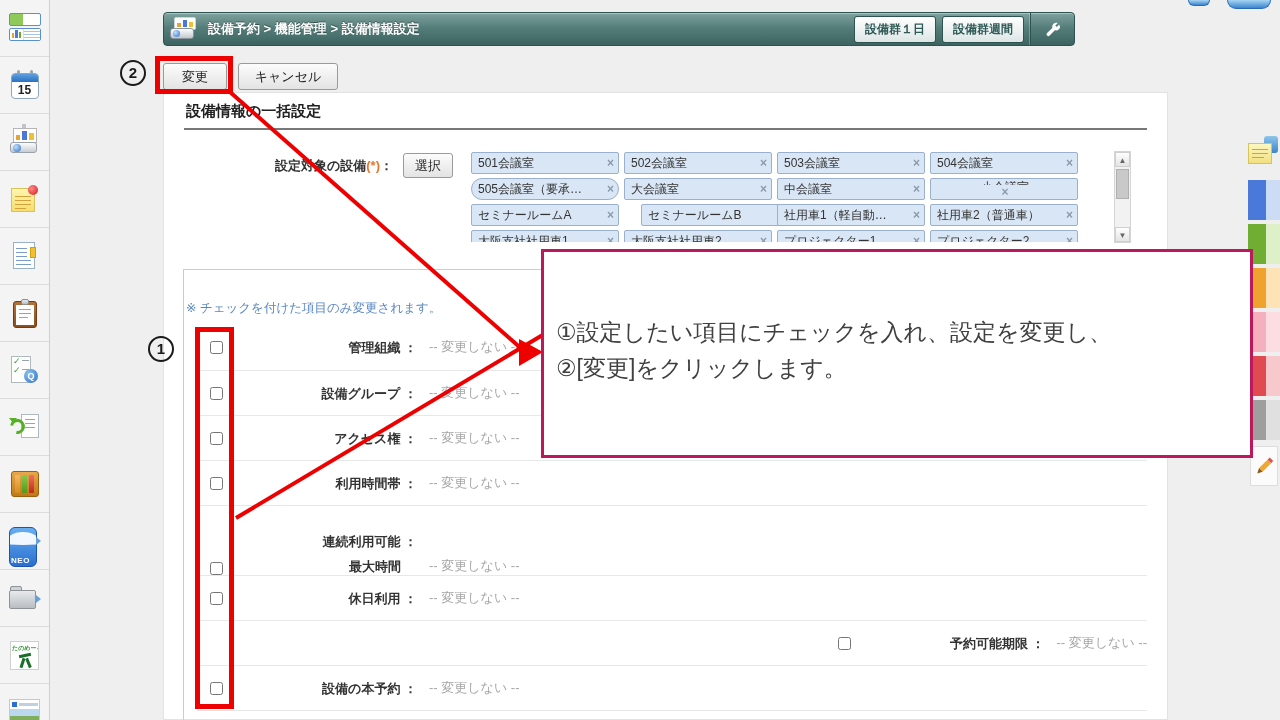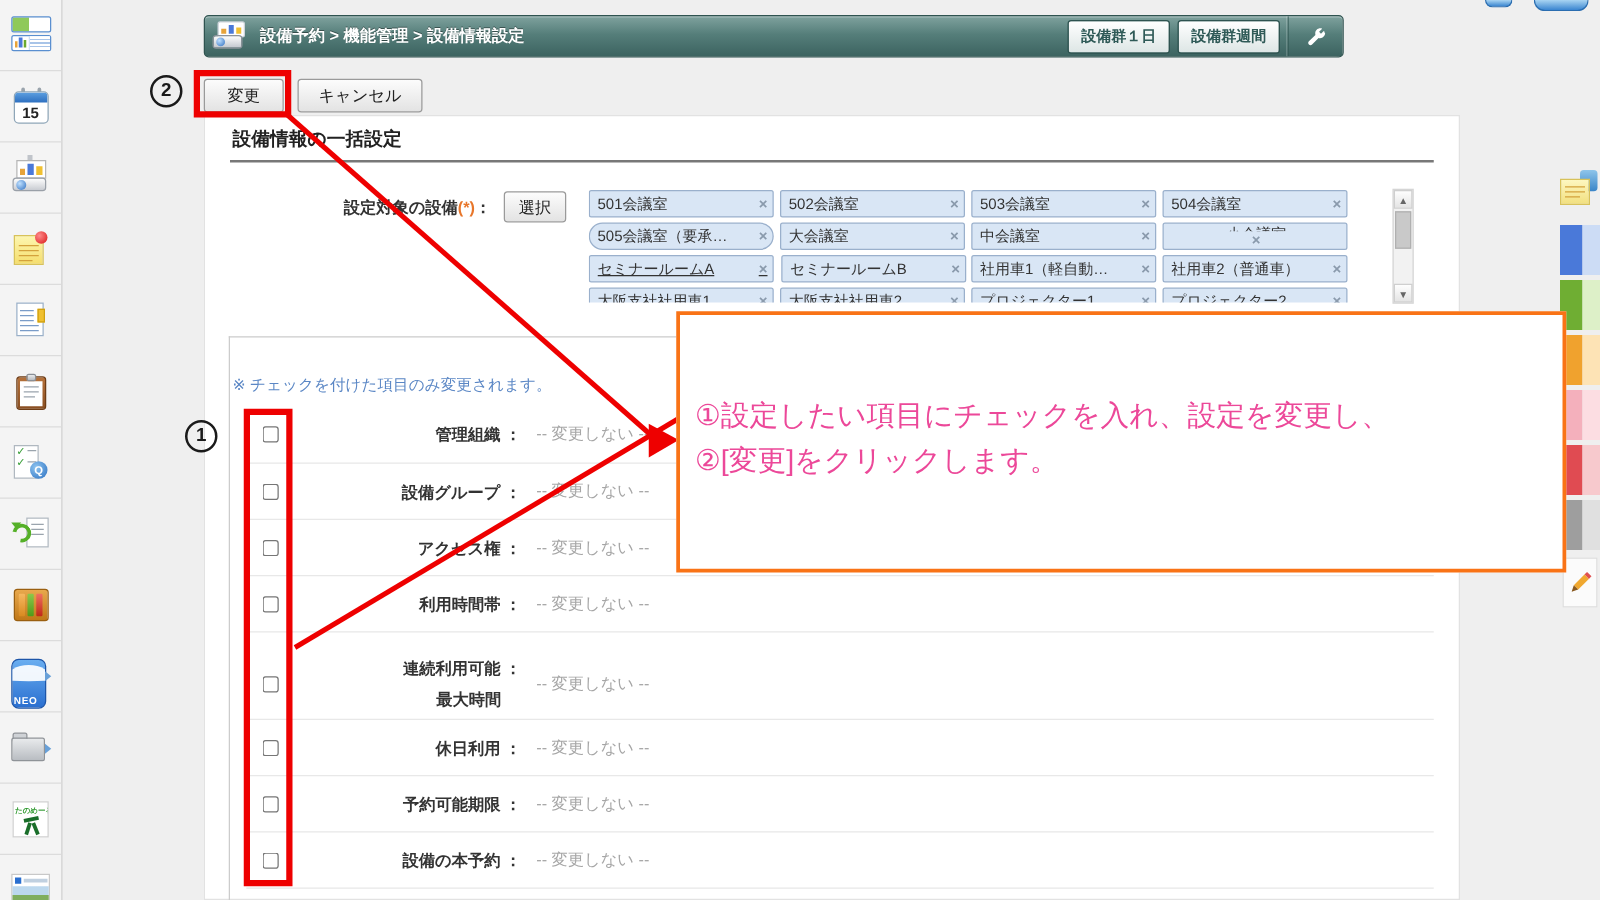--- a/index.html
+++ b/index.html
@@ -52,31 +52,31 @@
   .chev { width:8px; height:8px; border-right:2px solid #333; border-bottom:2px solid #333; transform:rotate(45deg) translateY(-2px); }
   .note { position:absolute; left:22px; top:207px; font-size:12.5px; color:#5b87c5; }
 
   .rows { position:absolute; left:33px; top:231px; width:950px; }
   .srow { display:flex; align-items:center; border-bottom:1px solid #e8e8e8; }
   .srow .cb { width:32px; padding-left:13px; display:flex; align-items:center; }
   .srow input { width:13px; height:13px; cursor:pointer; }
   .srow .lbl { width:188px; text-align:right; font-weight:bold; color:#333; font-size:13px; line-height:17px; }
   .srow .lbl .l2 { margin-top:8px; padding-right:16px; }
   .srow .val { margin-left:12px; color:#a6a6a6; font-size:13px; }
-  .srow.tall { align-items:center; padding-top:13px; }
+  .srow.tall { align-items:flex-end; padding-top:13px; }
 
   
   .rightcol { position:absolute; right:0; top:0; width:34px; height:720px; z-index:4; }
   .stab { position:absolute; left:2px; width:32px; height:40px; display:flex; cursor:pointer; }
   .stab .a { width:55%; } .stab .b { flex:1; }
 
   
   .ann-lines { position:absolute; left:0; top:0; width:1280px; height:720px; z-index:8; pointer-events:none; }
-  .callout { position:absolute; left:541px; top:249px; width:712px; height:209px; background:#fff; border:3px solid #f97316;
-             z-index:9; padding:62px 10px 0 12px; font-size:23px; color:#ec4899; line-height:36px; }
+  .callout { position:absolute; left:541px; top:249px; width:712px; height:209px; background:#fff; border:3px solid #be185d;
+             z-index:9; padding:62px 10px 0 12px; font-size:23px; color:#404040; line-height:36px; }
   .redbox { position:absolute; border:5px solid #ee0000; z-index:11; }
   #box2 { left:155px; top:56px; width:78px; height:38px; }
   #box1 { left:195px; top:327px; width:39px; height:382px; }
   .numcirc { position:absolute; width:26px; height:26px; border:2px solid #1a1a1a; border-radius:50%; z-index:11;
              font-size:15px; font-weight:bold; color:#1a1a1a; text-align:center; line-height:22px; background:transparent; }
   #circ2 { left:120px; top:60px; }
   #circ1 { left:148px; top:336px; }
 
   .topblue { position:absolute; background:linear-gradient(#a8d4f2,#3a85d0); border:1px solid #2a6db0; border-top:none; z-index:3; }
 </style>
@@ -301,25 +301,25 @@
           <span class="x">×</span>
         </div>
         <div class="chip" style="left: 306px; top: 26px;">
           <span class="t">中会議室</span>
           <span class="x">×</span>
         </div>
         <div class="chip" style="left: 459px; top: 26px; flex-direction: column;">
           <span class="t">小会議室</span>
           <span class="x">×</span>
         </div>
-        <div class="chip" style="left: 0px; top: 52px; text-decoration: underline;">
+        <div class="chip" style="left: 0px; top: 52px;">
           <span class="t">セミナールームA</span>
           <span class="x">×</span>
         </div>
-        <div class="chip" style="left: 154px; top: 52px;">
+        <div class="chip" style="left: 170px; top: 52px;">
           <span class="t">セミナールームB</span>
           <span class="x">×</span>
         </div>
         <div class="chip" style="left: 306px; top: 52px;">
           <span class="t">社用車1（軽自動…</span>
           <span class="x">×</span>
         </div>
         <div class="chip" style="left: 459px; top: 52px;">
           <span class="t">社用車2（普通車）</span>
           <span class="x">×</span>
@@ -402,21 +402,21 @@
         </div>
         <div class="srow" style="height: 45px;">
           <span class="cb">
             <input type="checkbox" style="">
           </span>
           <span class="lbl">
             <div>休日利用 ：</div>
           </span>
           <span class="val">-- 変更しない --</span>
         </div>
-        <div class="srow" style="height: 45px;">
+        <div class="srow" style="height: 45px; justify-content: flex-end;">
           <span class="cb">
             <input type="checkbox" style="">
           </span>
           <span class="lbl">
             <div>予約可能期限 ：</div>
           </span>
           <span class="val">-- 変更しない --</span>
         </div>
         <div class="srow" style="height: 45px;">
           <span class="cb">

